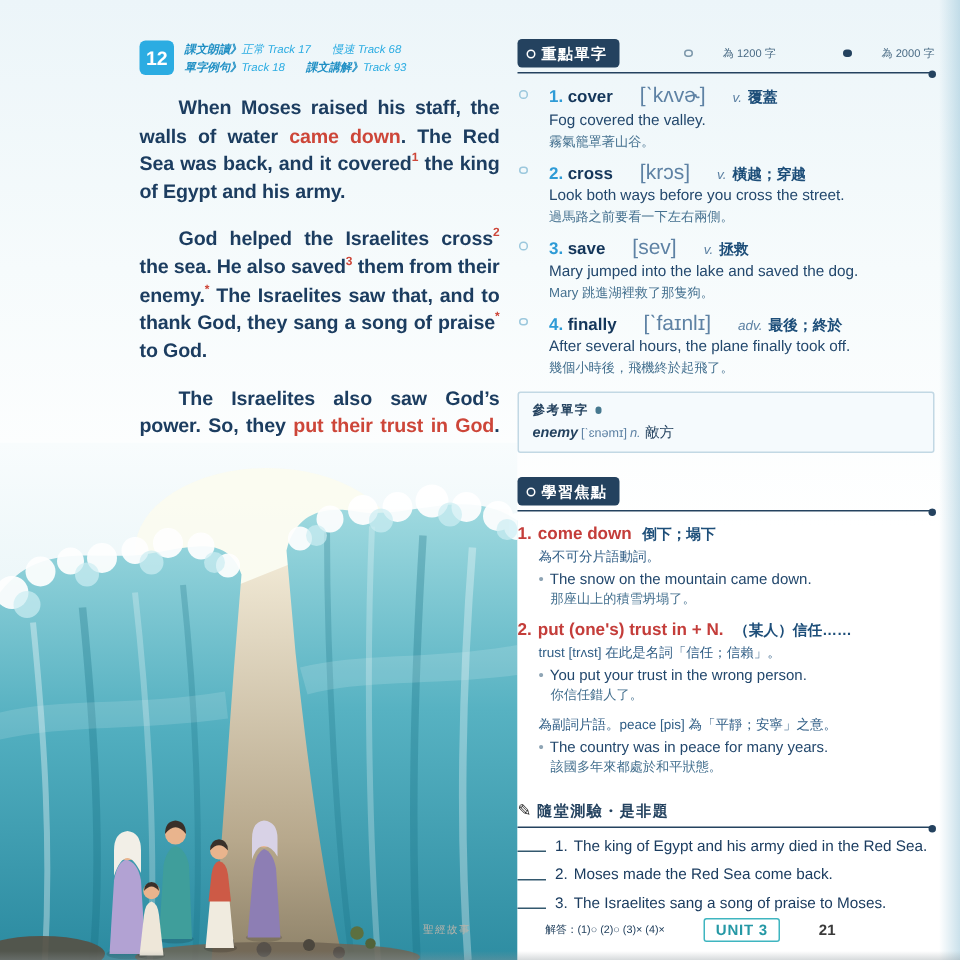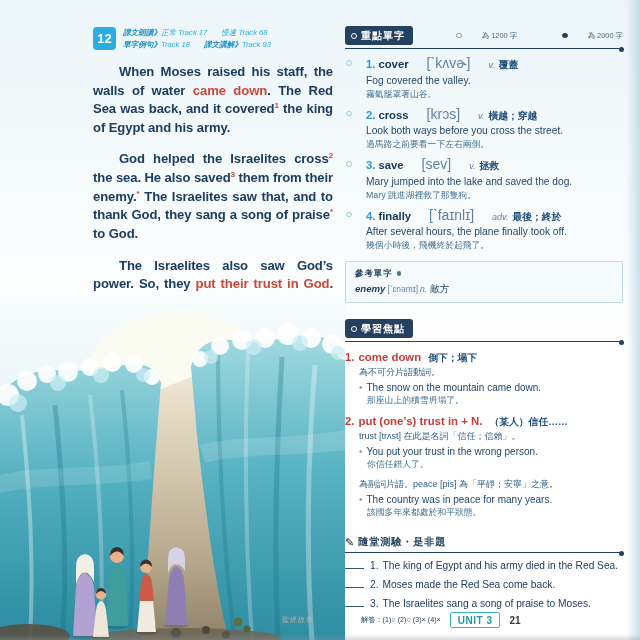--- a/index.html
+++ b/index.html
@@ -83,21 +83,21 @@
   .quiz-head::after{content:"";position:absolute;right:-1px;bottom:-3.6px;width:5px;height:5px;
     background:#24425f;border-radius:50%;}
   .pencil{font-size:11px;color:#1c1c1c;line-height:10px;transform:rotate(0deg);}
   .quiz-title{font-size:10px;font-weight:700;color:#24425f;letter-spacing:1px;}
   .quiz-item{display:flex;align-items:flex-start;margin-top:6px;font-size:10.2px;color:#1c3d60;line-height:13px;}
   .blank{flex:none;width:19px;height:9px;border-bottom:1.1px solid #33586e;margin-right:6px;}
   .q-num{flex:none;margin-right:4px;}
   .q-text{flex:1;}
 
   .page-footer{position:absolute;left:345px;top:612px;width:278px;display:flex;align-items:center;
-    gap:9px;padding-right:66px;box-sizing:border-box;margin-left:16px;}
+    justify-content:flex-end;gap:26px;padding-right:66px;box-sizing:border-box;}
   .answers{font-size:7.2px;color:#24425f;}
   .unit-chip{border:1px solid #3fb5c0;color:#2598a5;font-size:10px;font-weight:700;
     border-radius:2px;padding:1.5px 7px;background:#fff;letter-spacing:.5px;}
   .page-num{font-size:10px;font-weight:700;color:#3a3a3a;}
 </style>
 </head>
 <body>
 
 <div class="screen">
   <div class="edge-shade"></div>

